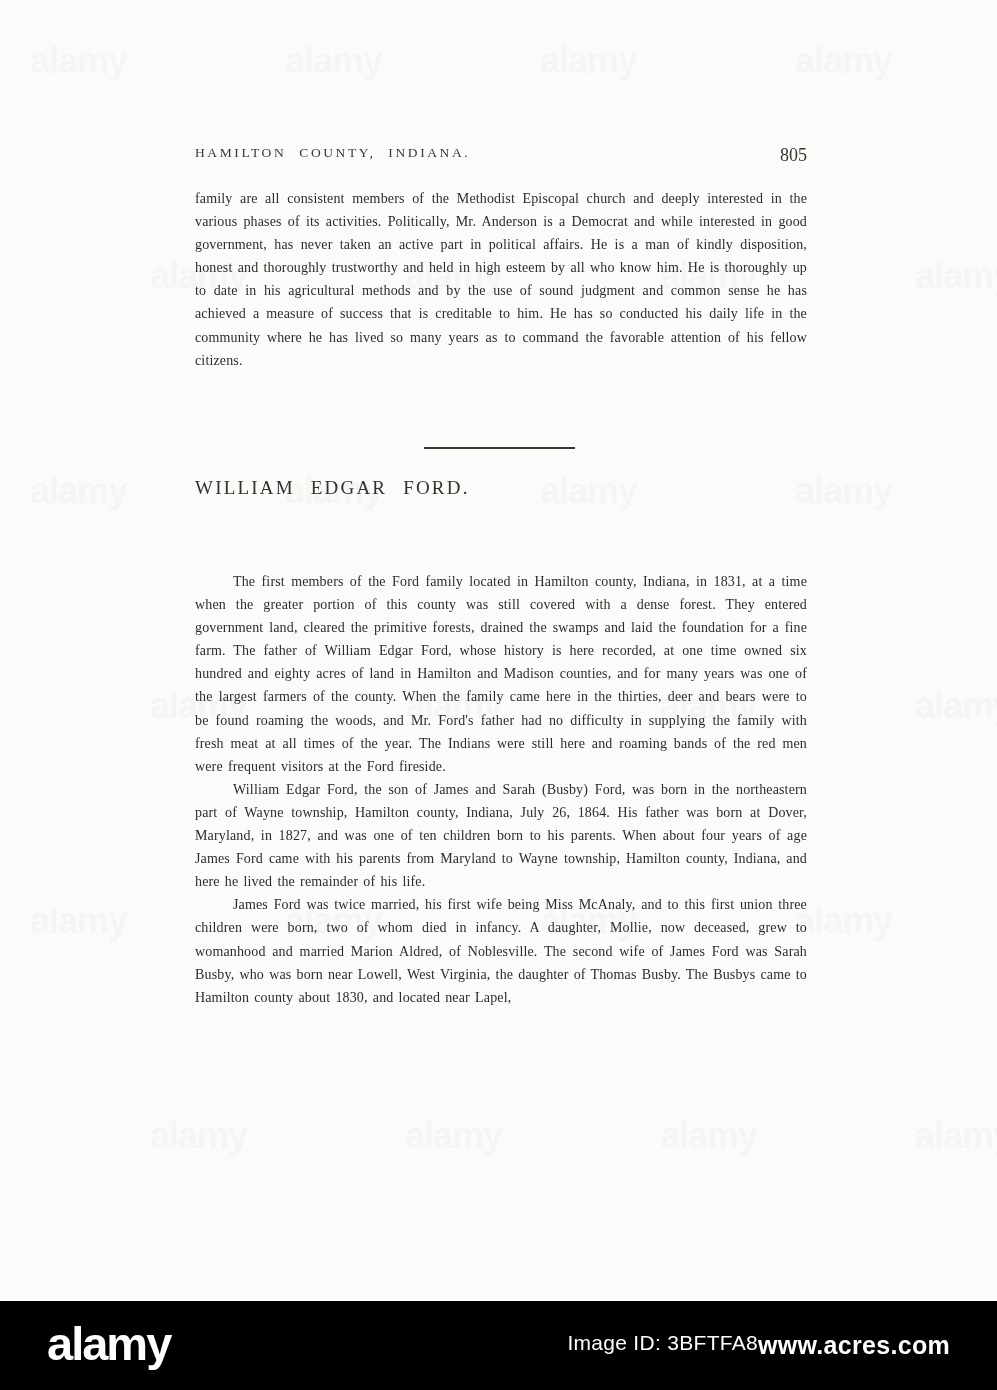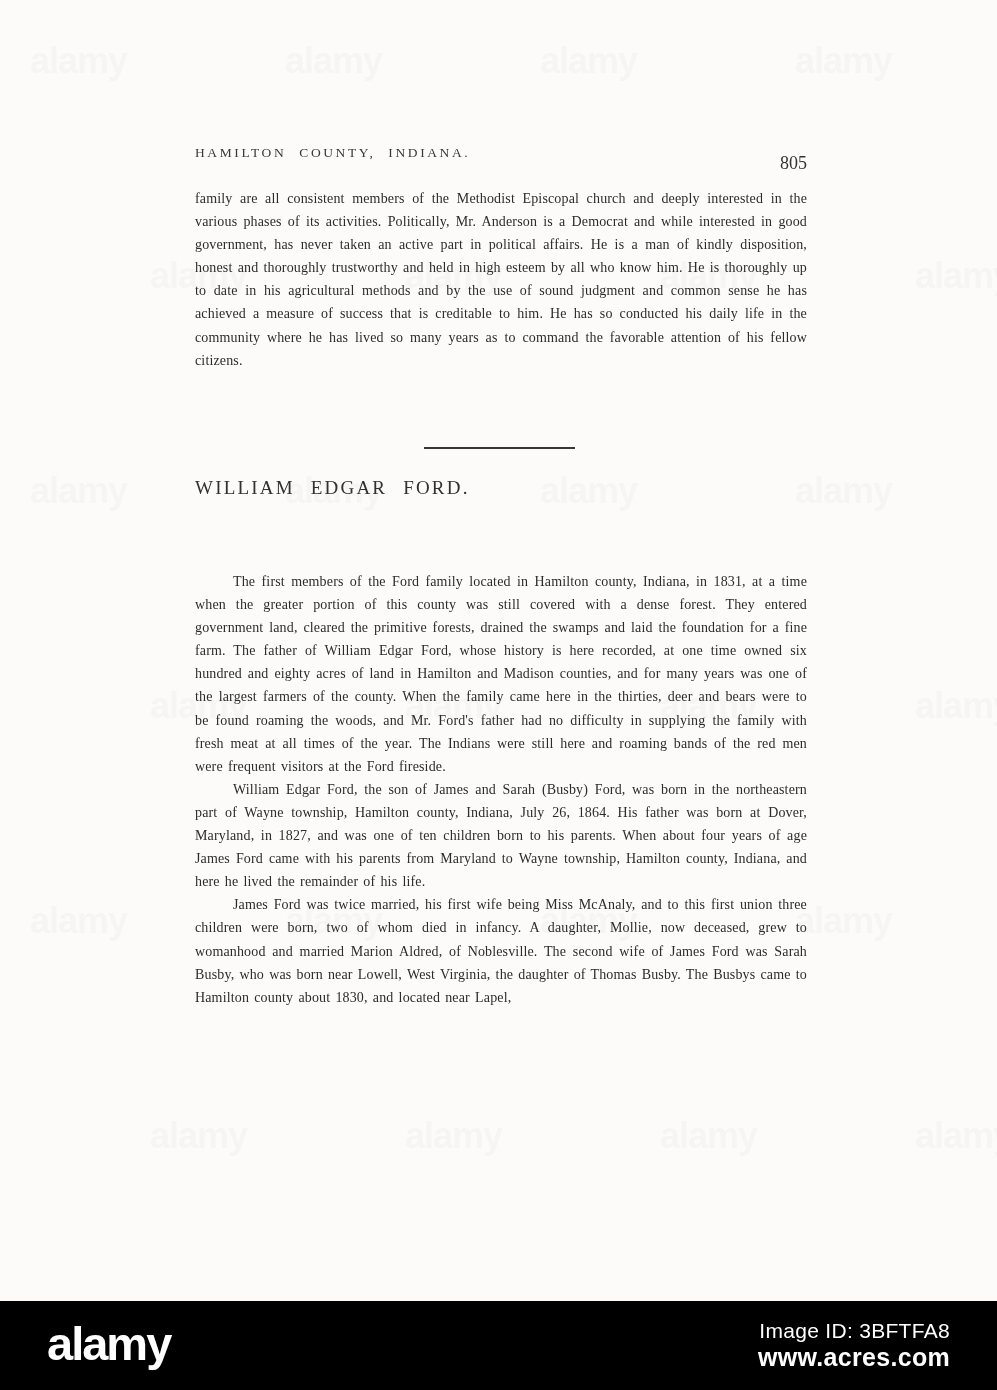--- a/index.html
+++ b/index.html
@@ -33,21 +33,21 @@
   .running-head{
     text-align:left;
     font-size:13.5px;
     letter-spacing:2.6px;
     word-spacing:7px;
     color:#3b3935;
     text-transform:uppercase;
     padding-top:4px;
   }
   .page-number{
-    position:absolute;right:0;top:12px;
+    position:absolute;right:0;top:4px;
     font-size:18px;
     color:#35332f;
   }
   .body-text{
     font-size:14px;
     line-height:23.1px;
     text-align:justify;
     letter-spacing:0.15px;
     word-spacing:1.5px;
   }
@@ -92,21 +92,21 @@
   .wm-logo{
     font-weight:700;
     font-size:47px;
     letter-spacing:-2px;
     line-height:1;
     padding-bottom:4px;
   }
   .wm-right{
     text-align:right;
     display:flex;
-    flex-direction:column;
+    flex-direction:row;
     gap:0;
   }
   .wm-id{
     font-size:21px;
     font-weight:400;
     letter-spacing:0.3px;
   }
   .wm-url{
     font-size:25px;
     font-weight:700;

